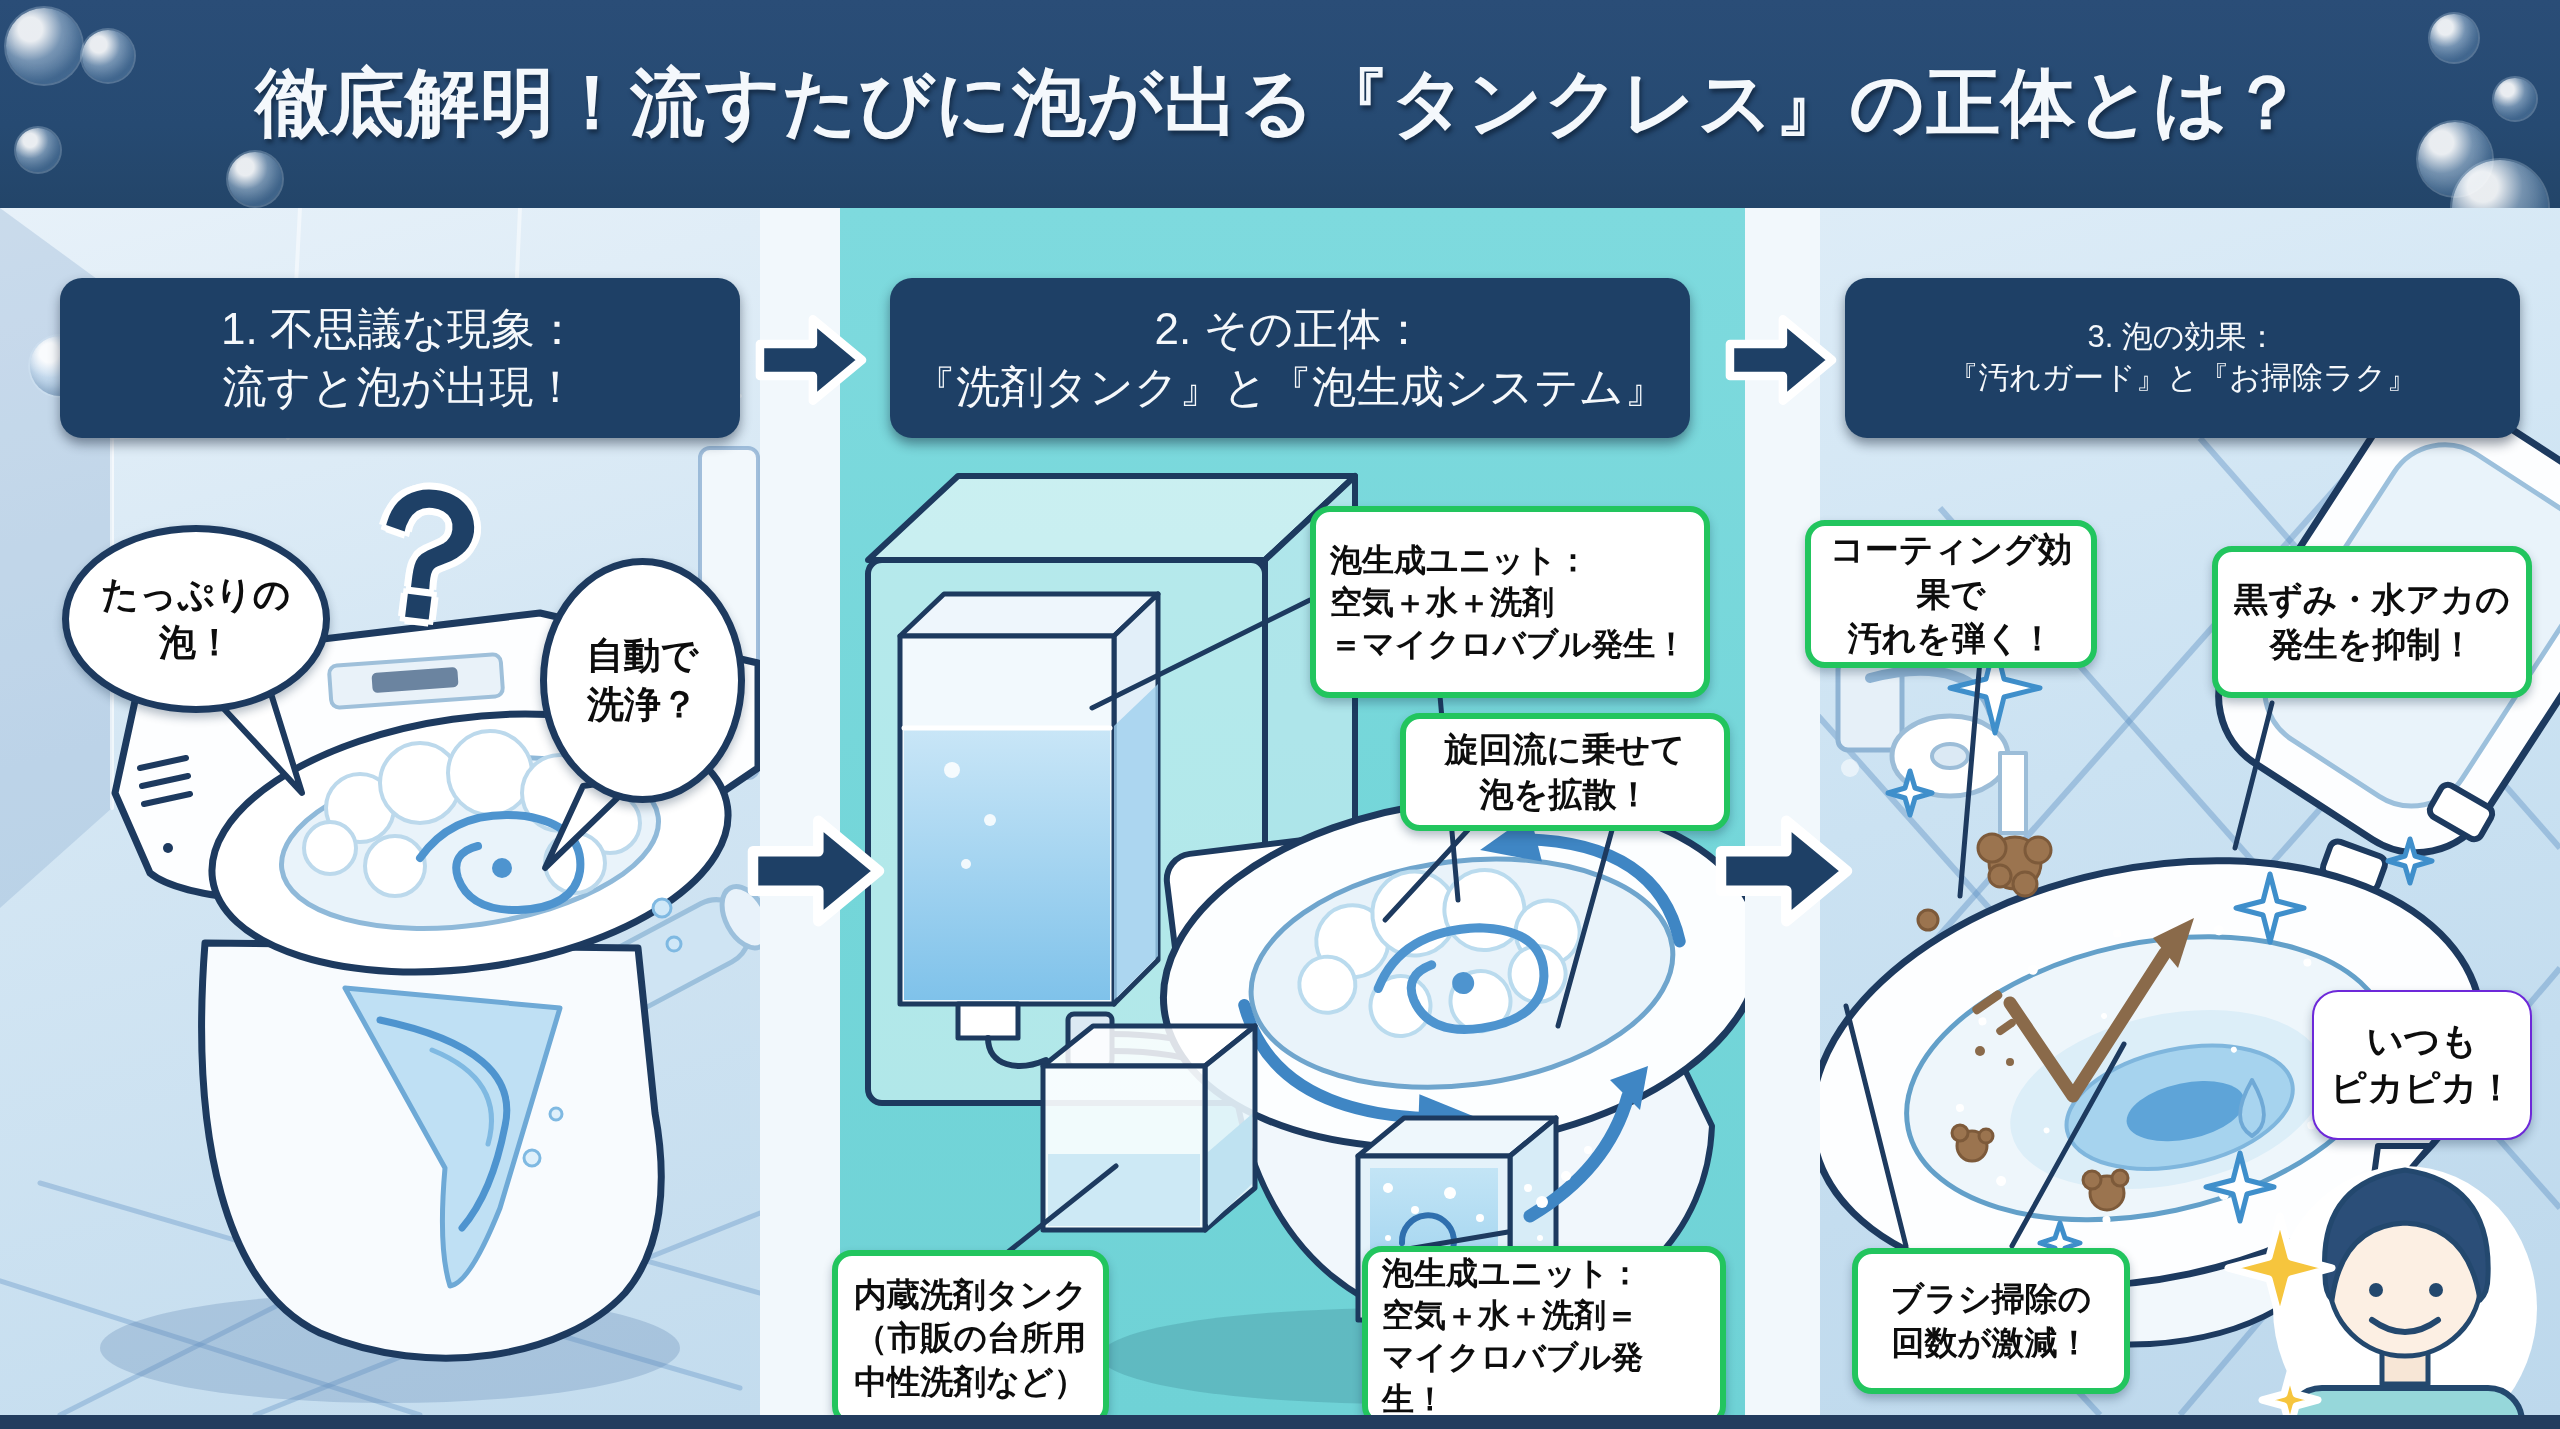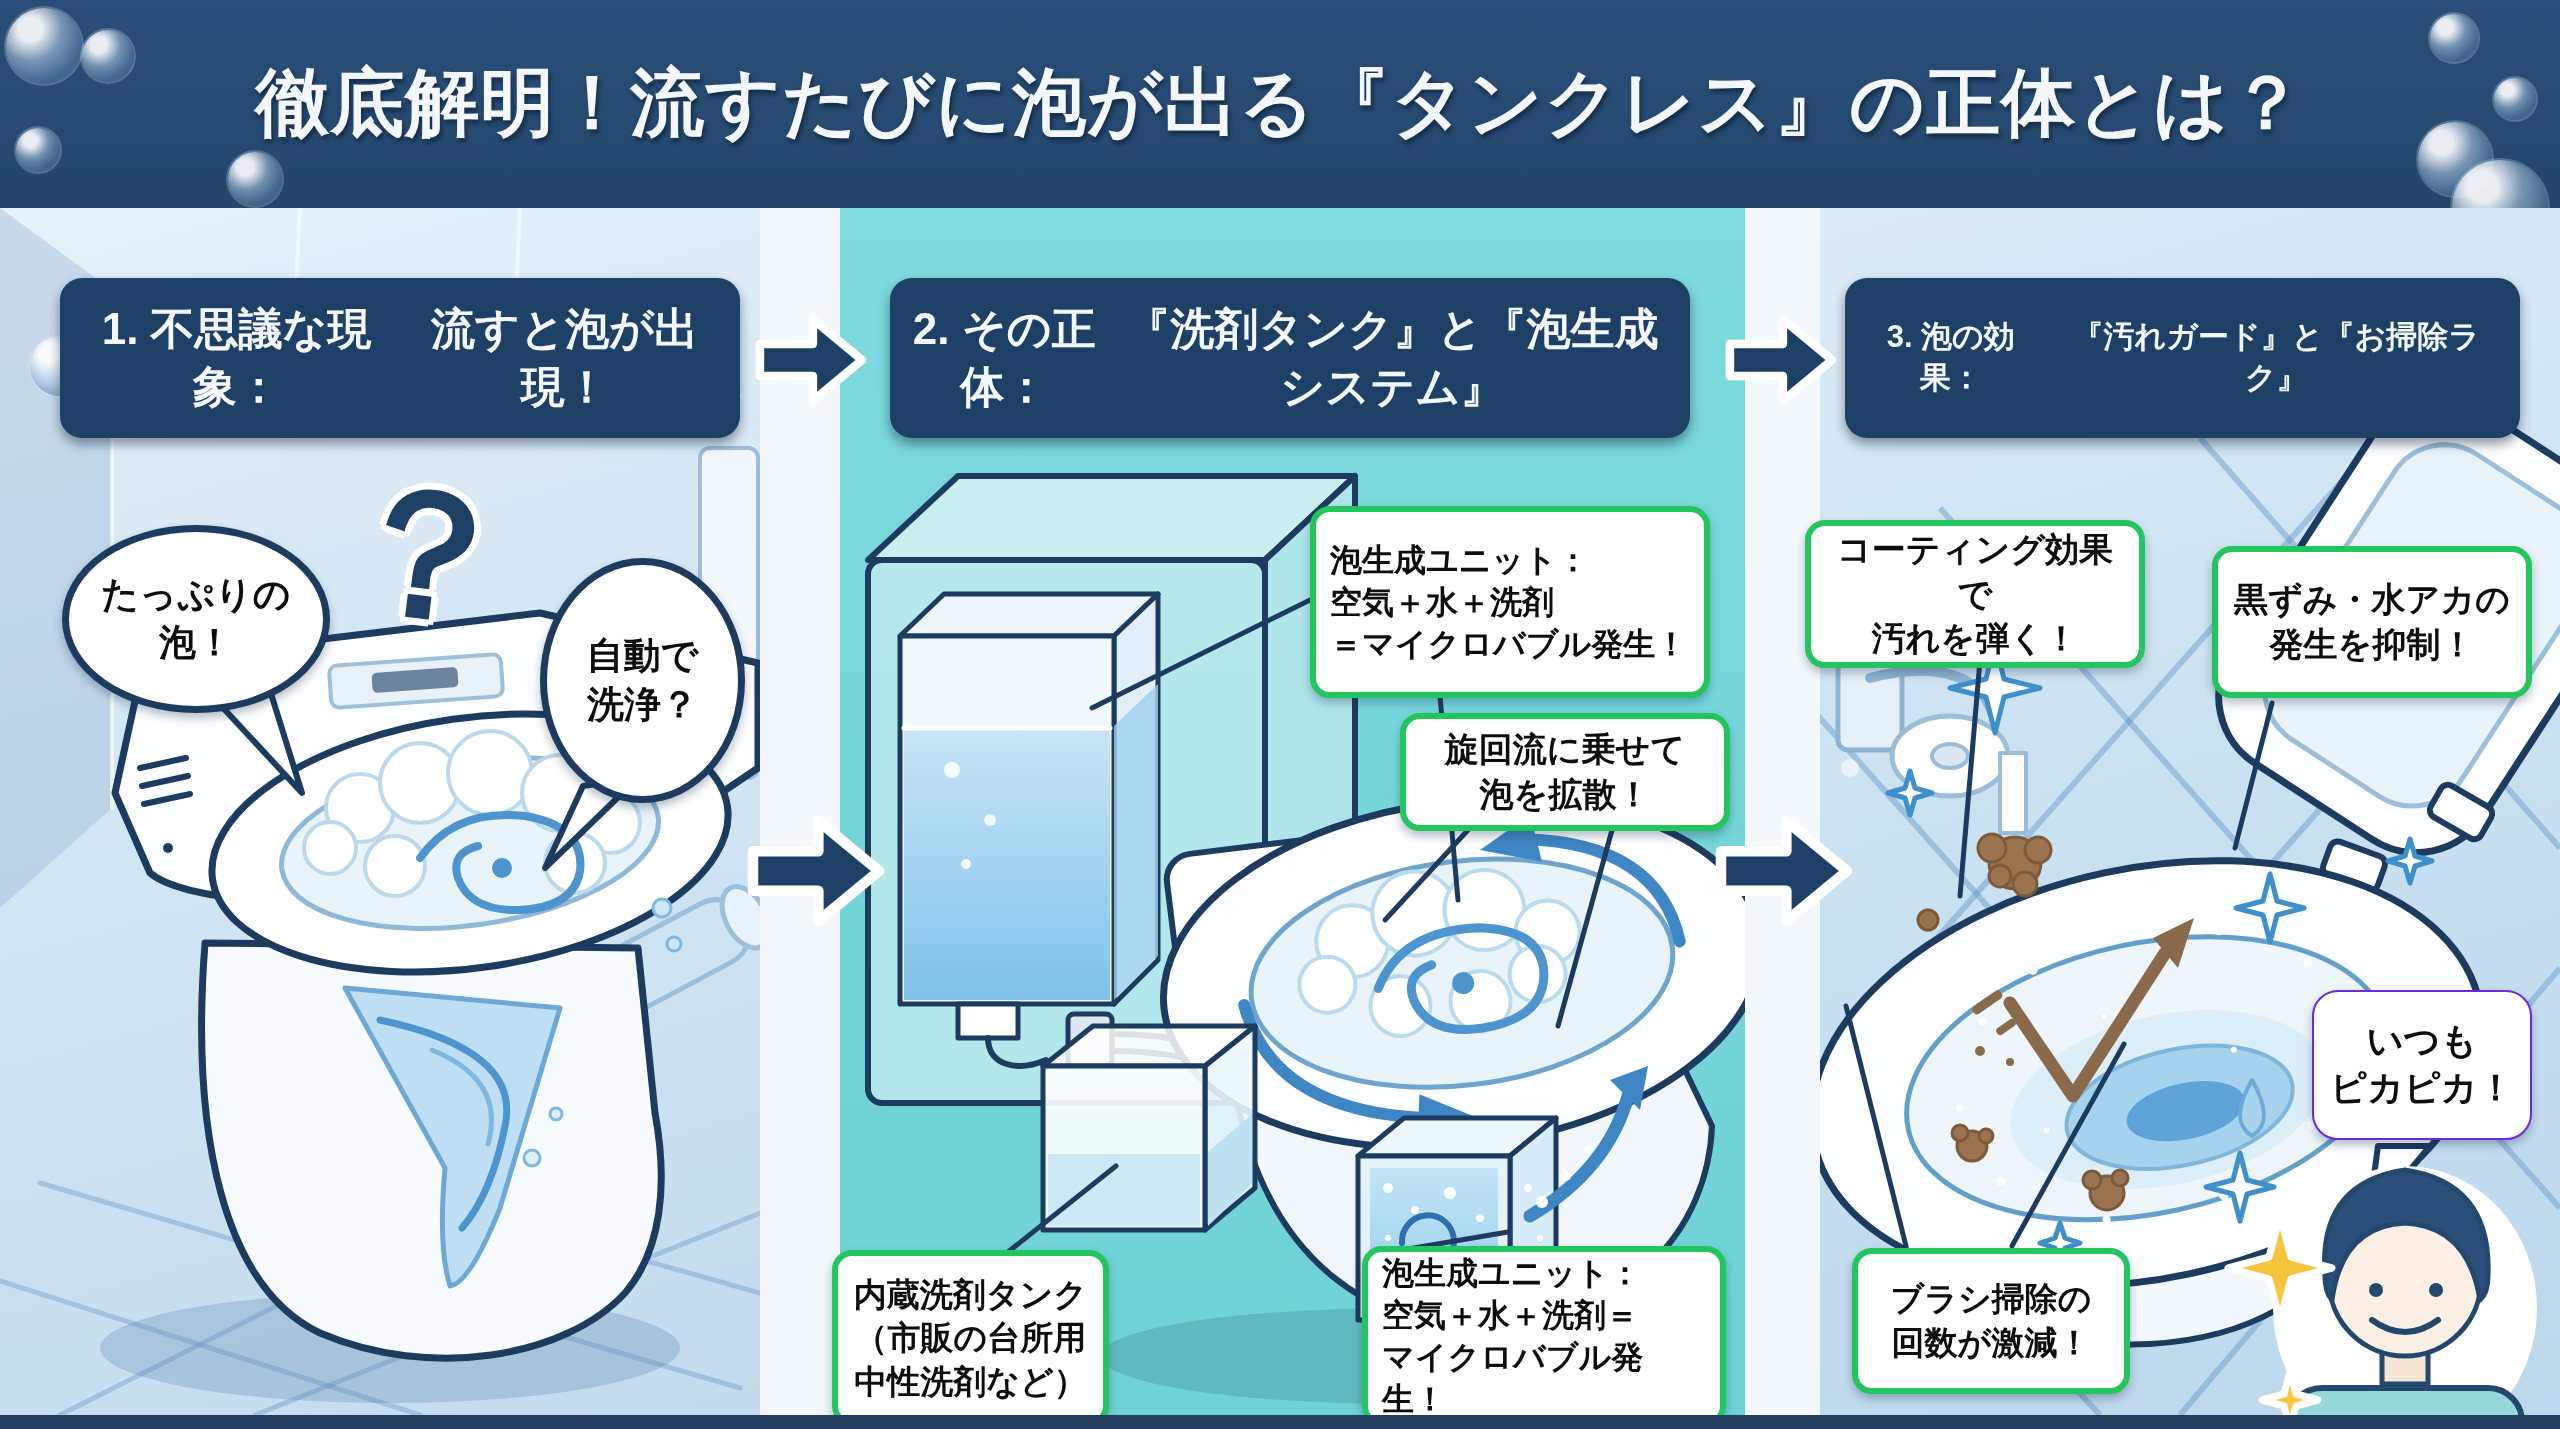--- a/index.html
+++ b/index.html
@@ -29,22 +29,22 @@
     background:#f2f8fc;overflow:hidden;
   }
   .panel{position:absolute;top:0;height:1207px;}
   .panel1{left:0;width:760px;background:linear-gradient(165deg,#e7f1f9 0%,#d5e7f4 40%,#c3dcee 100%);}
   .panel2{left:840px;width:905px;background:linear-gradient(180deg,#7edade 0%,#74d6d9 55%,#6fd2d6 100%);}
   .panel3{left:1820px;width:740px;background:linear-gradient(165deg,#ddecf7 0%,#cbe2f2 45%,#bdd8ec 100%);}
   .art{position:absolute;left:0;top:0;z-index:1;}
   
   .hbox{
     position:absolute;z-index:4;background:#1e4066;border-radius:22px;
-    color:#f5f8fb;display:flex;flex-direction:row;align-items:center;justify-content:center;
-    font-weight:bold;text-align:center;line-height:1.32;font-size:44px;
+    color:#f5f8fb;display:flex;flex-direction:column;align-items:center;justify-content:center;
+    font-weight:normal;text-align:center;line-height:1.32;font-size:44px;
     box-shadow:0 6px 12px rgba(10,25,45,.45);padding:6px 12px;box-sizing:border-box;
   }
   .hbox1{left:60px;top:70px;width:680px;height:160px;}
   .hbox2{left:890px;top:70px;width:800px;height:160px;}
   .hbox3{left:1845px;top:70px;width:675px;height:160px;font-size:31px;}
   
   .arrow{position:absolute;z-index:5;}
   .arrow-h1{left:752px;top:100px;width:118px;height:104px;}
   .arrow-h2{left:1722px;top:100px;width:118px;height:104px;}
   .arrow-m1{left:746px;top:588px;width:140px;height:150px;}
@@ -54,21 +54,21 @@
     position:absolute;z-index:3;background:#fff;border:6px solid #22c55e;border-radius:20px;
     display:flex;align-items:center;justify-content:center;text-align:center;
     font-weight:bold;color:#0d0d0d;white-space:pre-line;line-height:1.32;
     box-shadow:0 5px 10px rgba(18,42,70,.3);padding:6px 14px;box-sizing:border-box;font-size:34px;
   }
   .align-left{text-align:left;justify-content:flex-start;}
   .c1{left:1310px;top:298px;width:400px;height:192px;font-size:32px;}
   .c2{left:1400px;top:505px;width:330px;height:118px;}
   .c3{left:832px;top:1042px;width:277px;height:176px;font-size:33px;}
   .c4{left:1362px;top:1038px;width:364px;height:180px;font-size:32px;}
-  .c5{left:1805px;top:312px;width:340px;height:148px;}
+  .c5{left:1805px;top:312px;width:292px;height:148px;}
   .c6{left:2212px;top:338px;width:320px;height:152px;}
   .c7{left:1806px;top:1040px;width:278px;height:146px;font-size:33px;margin-left:46px;}
   .speech{
     position:absolute;z-index:3;background:#fff;border:7px solid #1d3a5f;border-radius:50%;
     display:flex;align-items:center;justify-content:center;text-align:center;
     font-weight:bold;color:#0d0d0d;white-space:pre-line;line-height:1.3;font-size:37px;
     box-shadow:0 5px 10px rgba(18,42,70,.3);box-sizing:border-box;
   }
   .sp1{left:62px;top:317px;width:268px;height:188px;}
   .sp2{left:540px;top:350px;width:205px;height:245px;}

